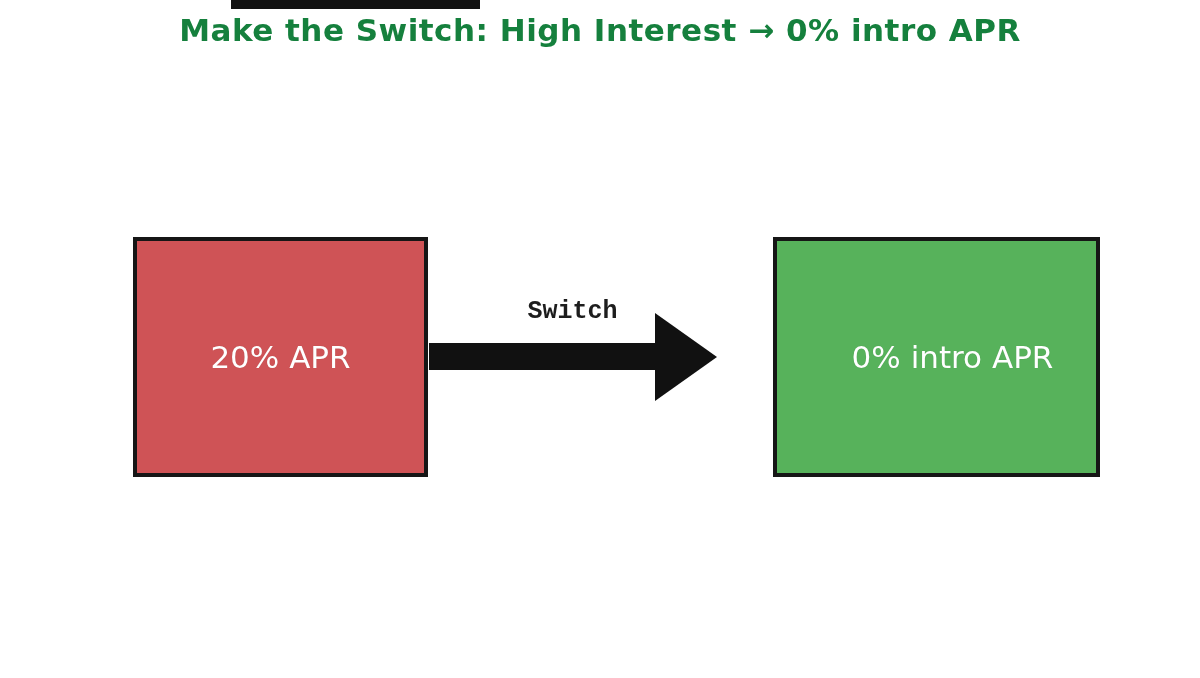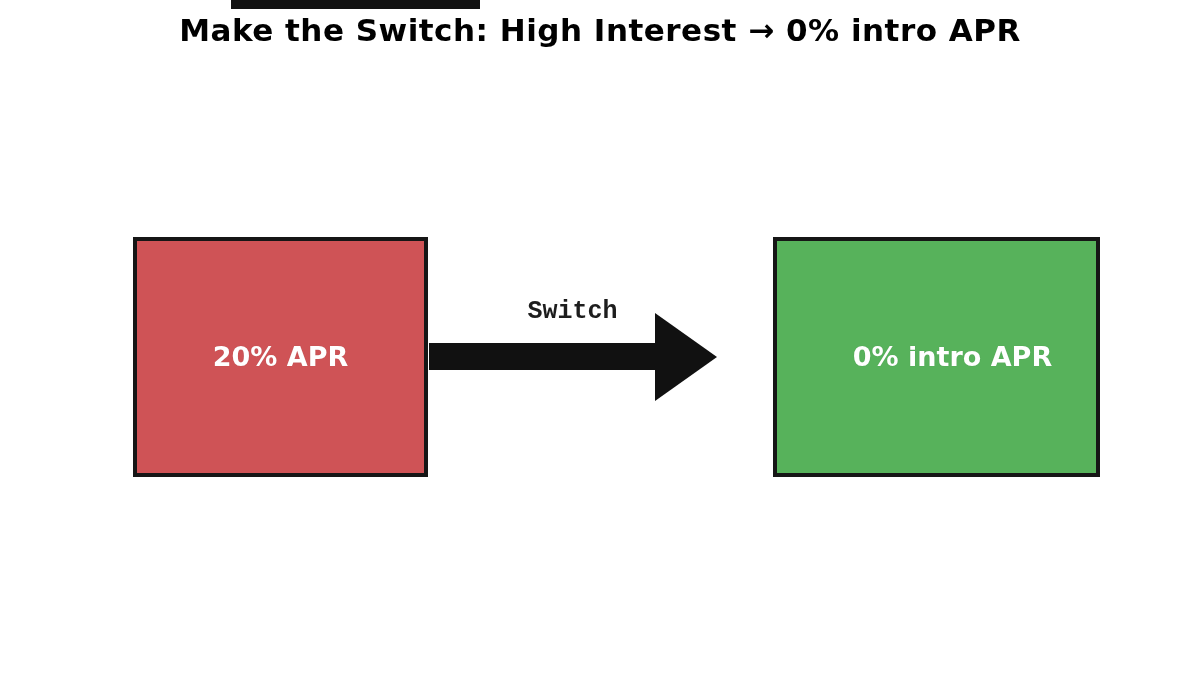--- a/index.html
+++ b/index.html
@@ -25,40 +25,40 @@
   }
   .title {
     position: absolute;
     left: 0;
     top: 12px;
     width: 1200px;
     margin: 0;
     text-align: center;
     font-size: 31px;
     font-weight: 700;
-    color: #000000;
+    color: #15803d;
     letter-spacing: 0.5px;
   }
   .card-box {
     position: absolute;
     top: 237px;
     width: 287px;
     height: 232px;
     border: 4px solid #161616;
     display: flex;
     align-items: center;
     justify-content: center;
   }
   .old-card { left: 133px; }
   .new-card { left: 773px; padding-left: 32px; }
   .box-text {
     text-align: center;
     color: #ffffff;
-    font-size: 27px;
-    font-weight: 700;
+    font-size: 31px;
+    font-weight: 400;
     line-height: 1.3;
     text-shadow: 0 0 1px rgba(0,0,0,0.15);
   }
   .arrow-shaft {
     position: absolute;
     left: 429px;
     top: 343px;
     width: 228px;
     height: 27px;
     background: #111111;

